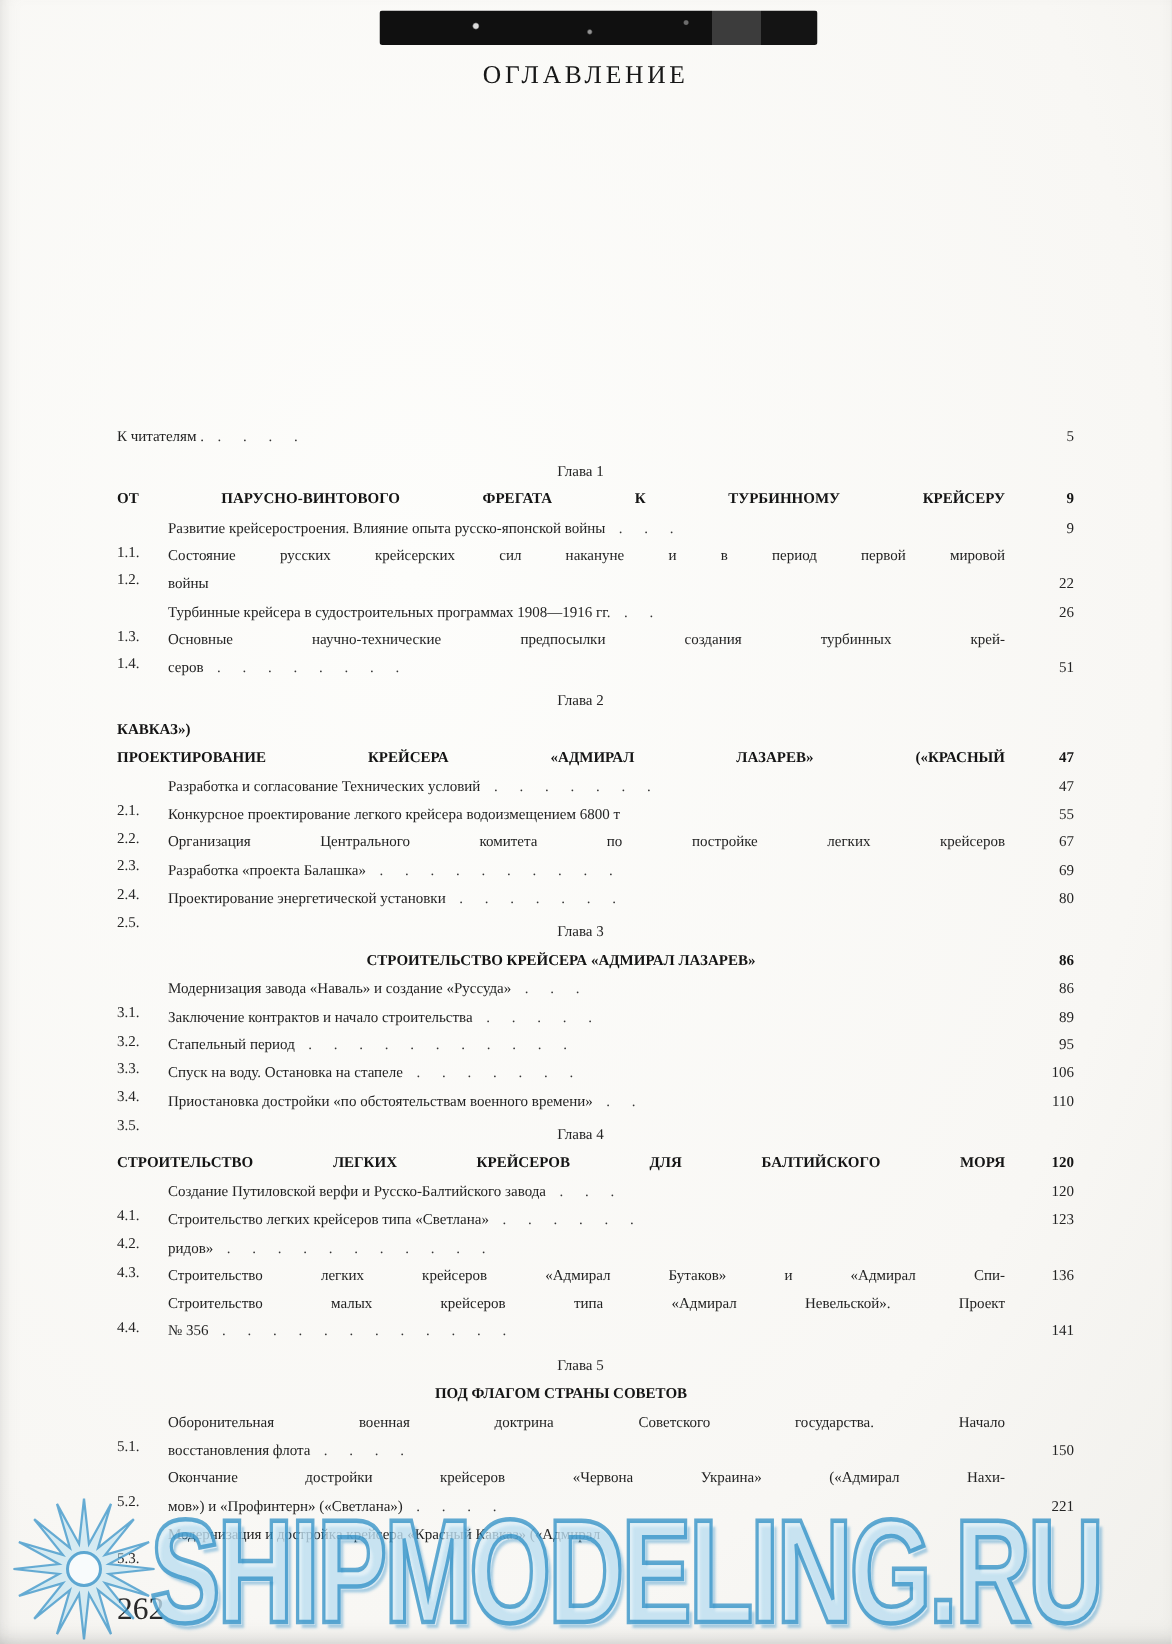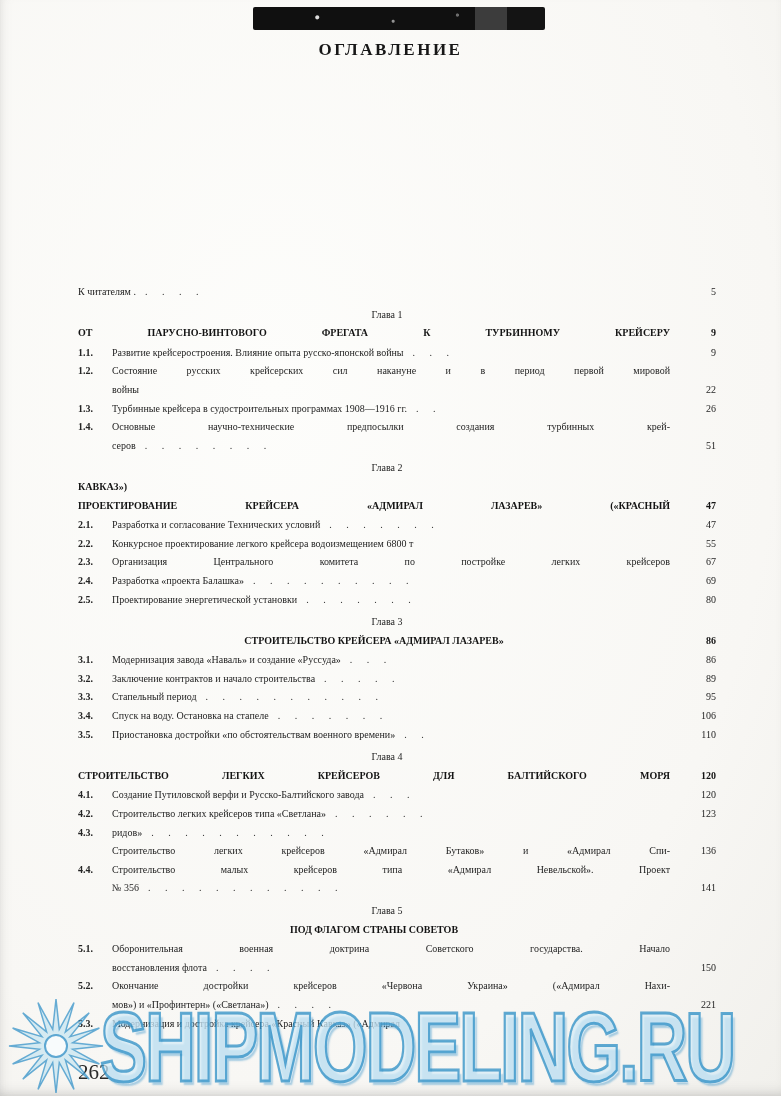--- a/index.html
+++ b/index.html
@@ -15,30 +15,30 @@
     position:absolute;left:253px;top:7px;width:292px;height:23px;
     background-image:
       radial-gradient(circle at 22% 45%, rgba(255,255,255,.85) 0 1.5px, transparent 2.5px),
       radial-gradient(circle at 48% 62%, rgba(255,255,255,.55) 0 1px, transparent 2px),
       radial-gradient(circle at 70% 35%, rgba(200,200,200,.5) 0 1.2px, transparent 2px),
       linear-gradient(90deg,#101010 0 76%, #3c3c3c 76% 87%, #141414 87% 100%);
     border-radius:2px;
   }
   .toc-title{
     position:absolute;top:40px;left:0;width:100%;
-    text-align:center;font-size:17px;font-weight:bold;letter-spacing:2.5px;margin:0;
+    text-align:center;font-size:17px;font-weight:normal;letter-spacing:2.5px;margin:0;
     color:#171717;
   }
   .toc{
     position:absolute;left:78px;top:283px;width:638px;
     font-size:10px;line-height:18.6px;color:#242424;
   }
   .entry{position:relative;padding-left:34px;padding-right:46px;}
   .entry.front{padding-left:0;}
-  .entry .num{position:absolute;left:0;top:0;font-weight:bold;}
+  .entry .num{position:absolute;left:0;top:16px;}
   .entry .pg, .ch-title .pg, .title-pg{
     position:absolute;right:0;bottom:0;width:44px;text-align:right;
   }
   .line{display:block;overflow:hidden;}
   .jfull{text-align:justify;text-align-last:justify;}
   .dots{word-spacing:12px;margin-left:9px;color:#333;}
   .glava{text-align:center;margin-top:4px;padding-right:20px;}
   .ch-title{position:relative;font-weight:bold;padding-right:46px;margin-bottom:1px;color:#141414;}
   .ch-title.center{text-align:center;}
   .folio{position:absolute;left:78px;top:1060px;font-size:21px;color:#2a2a2a;}

